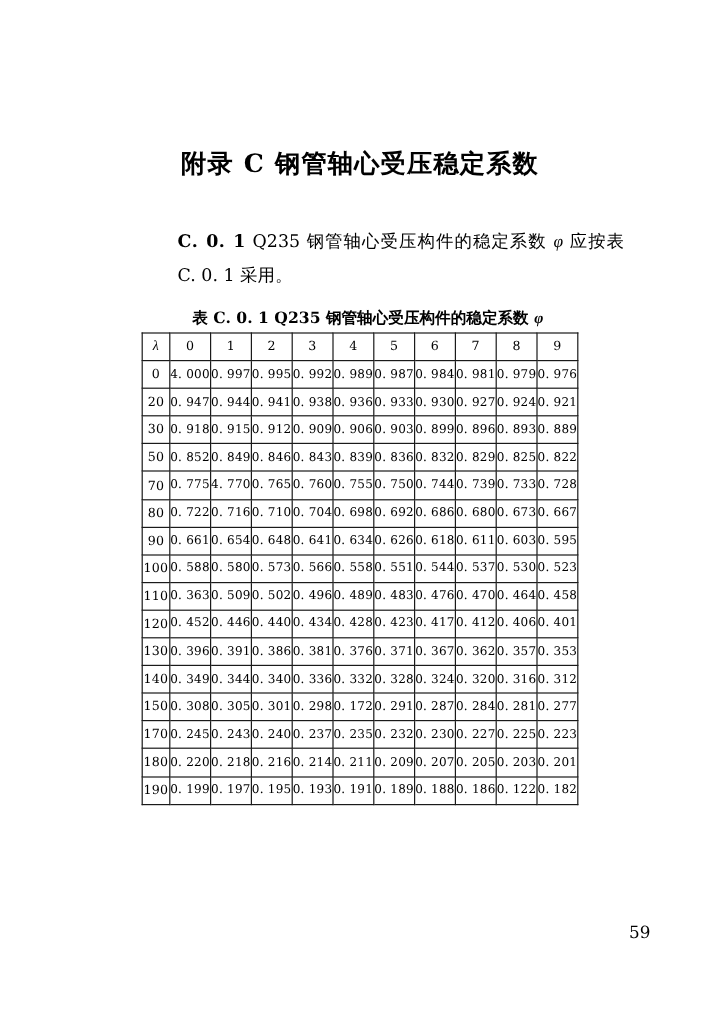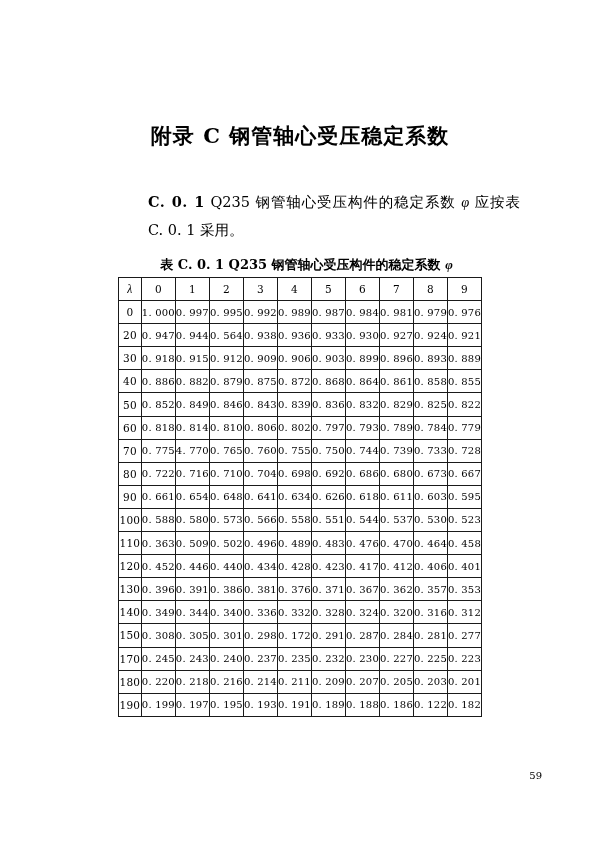--- a/index.html
+++ b/index.html
@@ -99,21 +99,21 @@
   col.first { width: 34px; }
   col.datacol { width: 33px; }
   .page-number {
     position: absolute;
     top: 770px;
     left: 0;
     width: 596px;
     text-align: right;
     padding-right: 54px;
     box-sizing: border-box;
-    font-size: 10px;
+    font-size: 14px;
     font-family: "DejaVu Serif", serif;
     padding-left: 16px;
   }
 </style>
 </head>
 <body>
 
 <div class="page">
 
   <div class="appendix-title">附录 C   钢管轴心受压稳定系数</div>
@@ -152,36 +152,36 @@
           <th>5</th>
           <th>6</th>
           <th>7</th>
           <th>8</th>
           <th>9</th>
         </tr>
     </thead>
     <tbody>
         <tr>
           <td class="rowhead">0</td>
-          <td>1. 000</td>
+          <td>4. 000</td>
           <td>0. 997</td>
           <td>0. 995</td>
           <td>0. 992</td>
           <td>0. 989</td>
           <td>0. 987</td>
           <td>0. 984</td>
           <td>0. 981</td>
           <td>0. 979</td>
           <td>0. 976</td>
         </tr>
         <tr>
           <td class="rowhead">20</td>
           <td>0. 947</td>
           <td>0. 944</td>
-          <td>0. 564</td>
+          <td>0. 941</td>
           <td>0. 938</td>
           <td>0. 936</td>
           <td>0. 933</td>
           <td>0. 930</td>
           <td>0. 927</td>
           <td>0. 924</td>
           <td>0. 921</td>
         </tr>
         <tr>
           <td class="rowhead">30</td>
@@ -190,59 +190,33 @@
           <td>0. 912</td>
           <td>0. 909</td>
           <td>0. 906</td>
           <td>0. 903</td>
           <td>0. 899</td>
           <td>0. 896</td>
           <td>0. 893</td>
           <td>0. 889</td>
         </tr>
         <tr>
-          <td class="rowhead">40</td>
-          <td>0. 886</td>
-          <td>0. 882</td>
-          <td>0. 879</td>
-          <td>0. 875</td>
-          <td>0. 872</td>
-          <td>0. 868</td>
-          <td>0. 864</td>
-          <td>0. 861</td>
-          <td>0. 858</td>
-          <td>0. 855</td>
-        </tr>
-        <tr>
           <td class="rowhead">50</td>
           <td>0. 852</td>
           <td>0. 849</td>
           <td>0. 846</td>
           <td>0. 843</td>
           <td>0. 839</td>
           <td>0. 836</td>
           <td>0. 832</td>
           <td>0. 829</td>
           <td>0. 825</td>
           <td>0. 822</td>
         </tr>
         <tr>
-          <td class="rowhead">60</td>
-          <td>0. 818</td>
-          <td>0. 814</td>
-          <td>0. 810</td>
-          <td>0. 806</td>
-          <td>0. 802</td>
-          <td>0. 797</td>
-          <td>0. 793</td>
-          <td>0. 789</td>
-          <td>0. 784</td>
-          <td>0. 779</td>
-        </tr>
-        <tr>
           <td class="rowhead">70</td>
           <td>0. 775</td>
           <td>4. 770</td>
           <td>0. 765</td>
           <td>0. 760</td>
           <td>0. 755</td>
           <td>0. 750</td>
           <td>0. 744</td>
           <td>0. 739</td>
           <td>0. 733</td>

